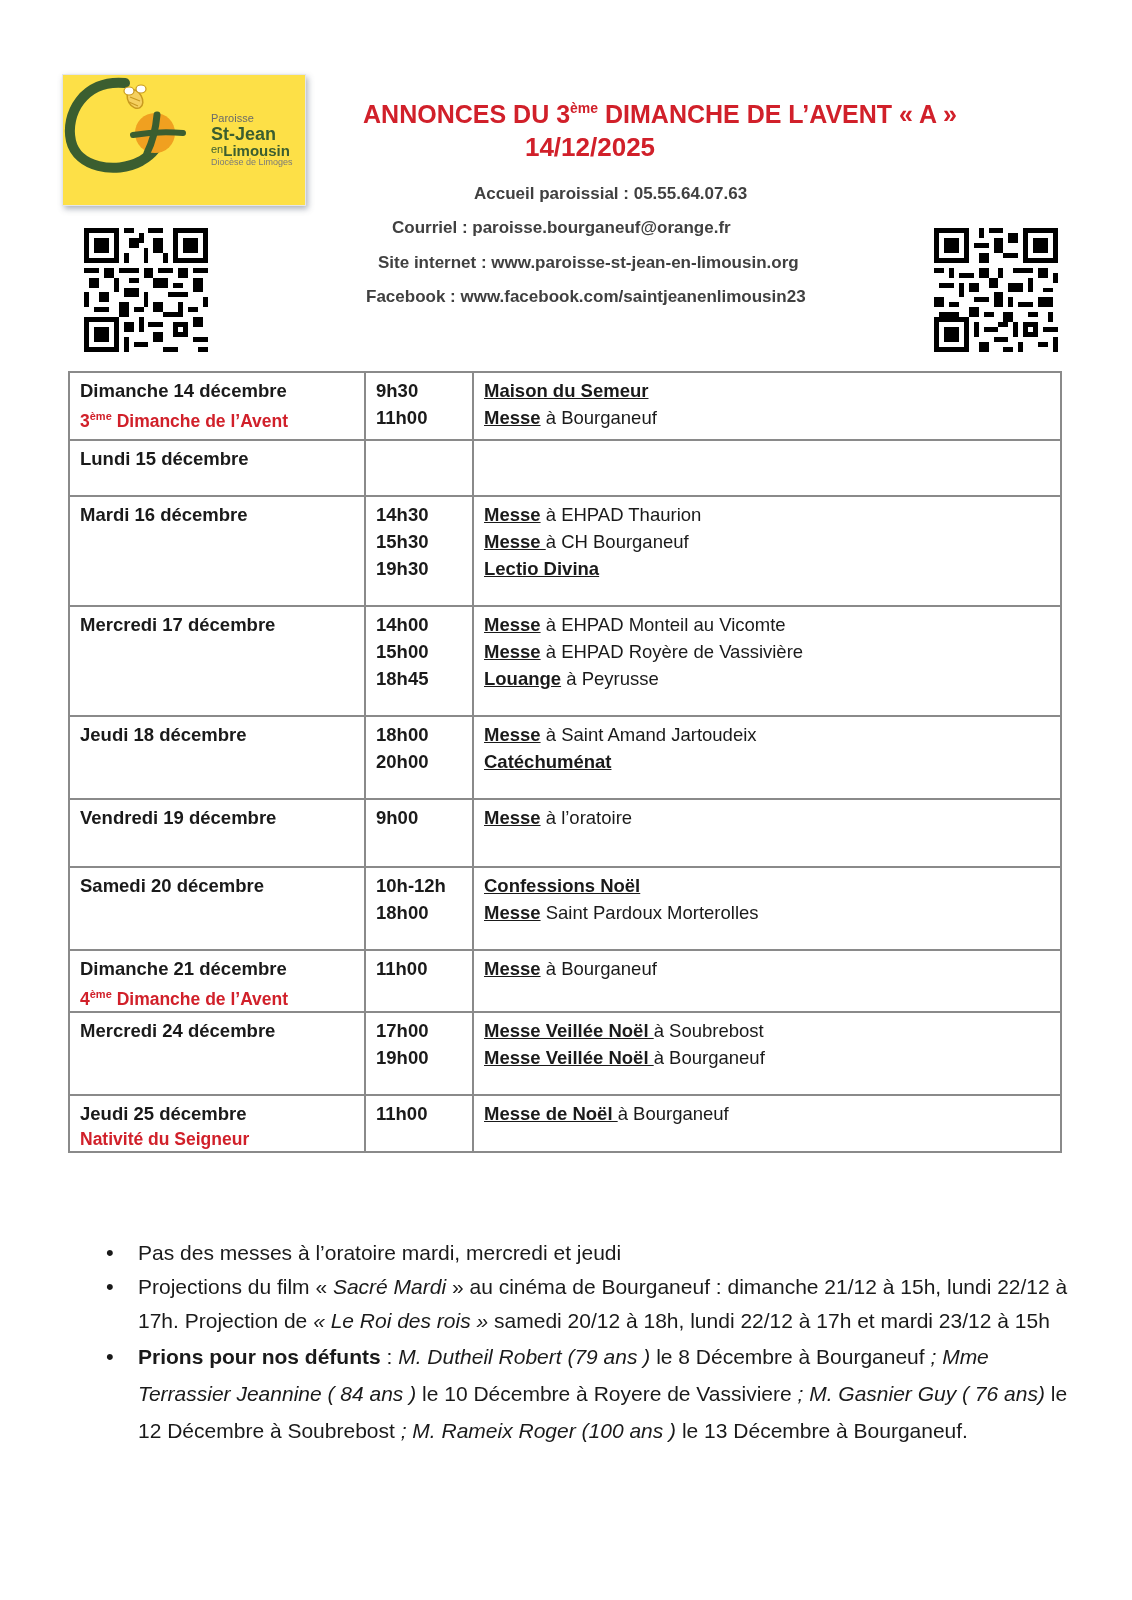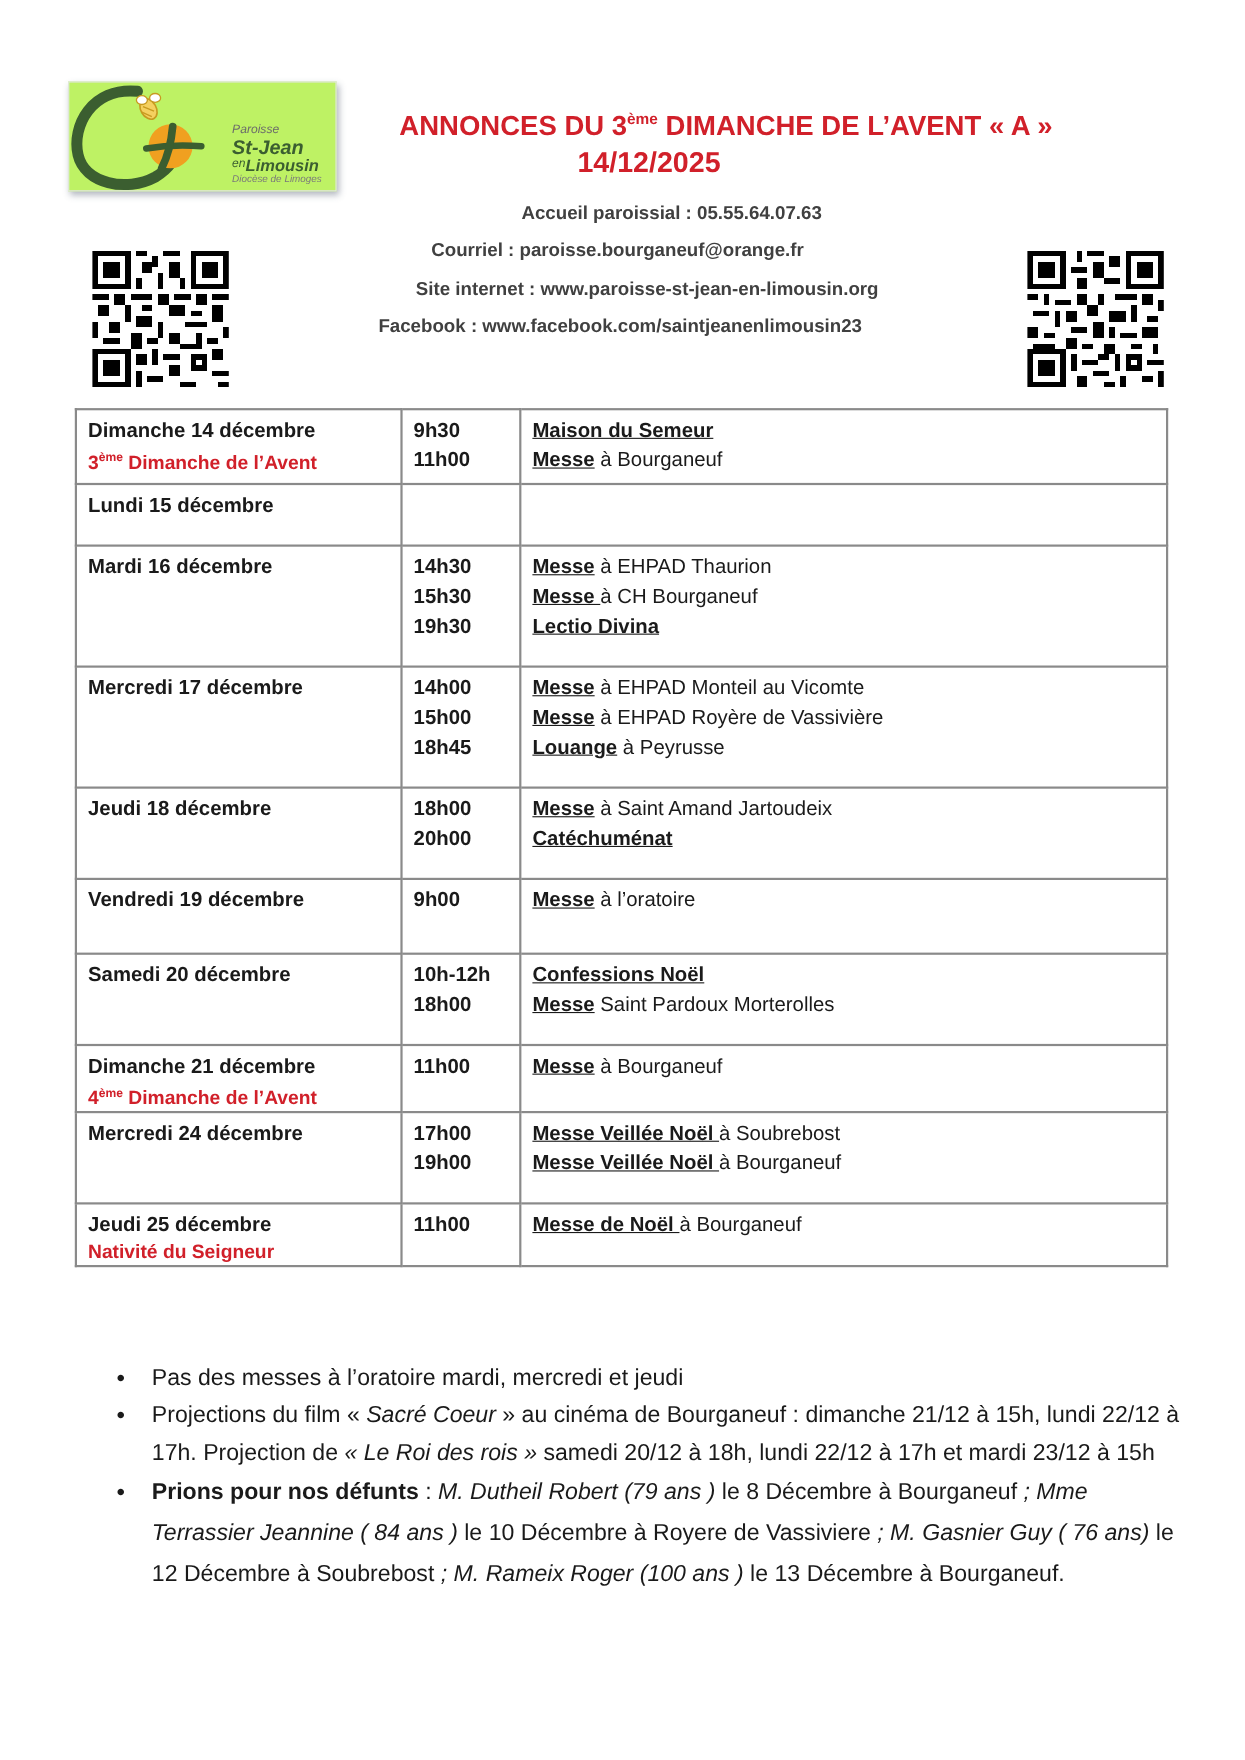--- a/index.html
+++ b/index.html
@@ -1,38 +1,38 @@
 <!DOCTYPE html>
 <html><head>
   <meta charset="utf-8">
   <style>
     * { box-sizing: border-box; margin: 0; padding: 0; }
     html, body { width: 1132px; height: 1600px; background: #ffffff; }
     body { font-family: "Liberation Sans", "DejaVu Sans", sans-serif; color: #1a1a1a; position: relative; overflow: hidden; }
 
-    .logo { position: absolute; left: 62px; top: 74px; width: 244px; height: 100px; background: #bef264; box-shadow: 2px 3px 6px rgba(80,90,110,0.45); border: 1px solid #e4e6ea; font-style: italic; }
+    .logo { position: absolute; left: 62px; top: 74px; width: 244px; height: 132px; background: #fde047; box-shadow: 2px 3px 6px rgba(80,90,110,0.45); border: 1px solid #e4e6ea; }
     .logo svg { position: absolute; left: 0; top: 0; }
     .logo-text { position: absolute; left: 148px; top: 38px; line-height: 1; }
     .logo-text .l1 { font-size: 11px; color: #6b6b6b; }
     .logo-text .l2 { font-size: 18px; font-weight: bold; color: #3b5e30; margin-top: 1px; }
     .logo-text .l3 { font-size: 15px; color: #3b5e30; margin-top: 0px; }
     .logo-text .l3 span { font-size: 11px; font-weight: normal; vertical-align: 3px; margin-top: 48px; }
     .logo-text .l3 b { font-weight: bold; }
     .logo-text .l4 { font-size: 9px; color: #7a7a7a; margin-top: 0px; }
 
     .title { position: absolute; left: 300px; width: 720px; text-align: center; color: #d1202a; font-weight: bold; }
     .title1 { top: 100px; font-size: 25px; }
     .title1 sup { font-size: 14px; vertical-align: 10px; }
     .title2 { top: 132px; font-size: 26px; left: 440px; width: 300px; }
 
     .contact { position: absolute; font-weight: bold; font-size: 17px; color: #404040; white-space: nowrap; }
     .c1 { top: 184px; left: 474px; }
     .c2 { top: 218px; left: 392px; }
     .c3 { top: 253px; left: 378px; }
-    .c4 { top: 287px; left: 344px; }
+    .c4 { top: 287px; left: 366px; }
 
     .qr { position: absolute; width: 124px; height: 124px; }
     .qr-left { left: 84px; top: 228px; }
     .qr-right { left: 934px; top: 228px; }
 
     table.schedule { position: absolute; left: 68px; top: 371px; width: 994px; border-collapse: collapse; }
     table.schedule td { border: 2px solid #8a8a8a; vertical-align: top; padding: 4px 10px 0 10px; font-size: 18.5px; line-height: 27px; }
     td.day { width: 296px; font-weight: bold; }
     td.time { width: 108px; font-weight: bold; }
     td.ev { }
@@ -319,15 +319,15 @@
         </td>
       <td class="ev">
         <span class="line"><span class="u">Messe de Noël </span><span>à Bourganeuf</span></span>
       </td>
     </tr>
   </tbody>
 </table>
 
 <ul class="notes">
   <li><span>Pas des messes à l’oratoire mardi, mercredi et jeudi</span></li>
-  <li><span>Projections du film « </span><span class="it">Sacré Coeur</span><span> » au cinéma de Bourganeuf : dimanche 21/12 à 15h, lundi 22/12 à 17h. Projection de </span><span class="it">« Le Roi des rois »</span><span> samedi 20/12 à 18h, lundi 22/12 à 17h et mardi 23/12 à 15h</span></li>
+  <li><span>Projections du film « </span><span class="it">Sacré Mardi</span><span> » au cinéma de Bourganeuf : dimanche 21/12 à 15h, lundi 22/12 à 17h. Projection de </span><span class="it">« Le Roi des rois »</span><span> samedi 20/12 à 18h, lundi 22/12 à 17h et mardi 23/12 à 15h</span></li>
   <li class="tall"><span class="bd">Prions pour nos défunts</span><span> : </span><span class="it">M. Dutheil Robert (79 ans )</span><span> le 8 Décembre à Bourganeuf </span><span class="it">; Mme Terrassier Jeannine ( 84 ans )</span><span> le 10 Décembre à Royere de Vassiviere </span><span class="it">; M. Gasnier Guy ( 76 ans)</span><span> le 12 Décembre à Soubrebost </span><span class="it">; M. Rameix Roger (100 ans )</span><span> le 13 Décembre à Bourganeuf.</span></li>
 </ul>
 
 </body></html>

